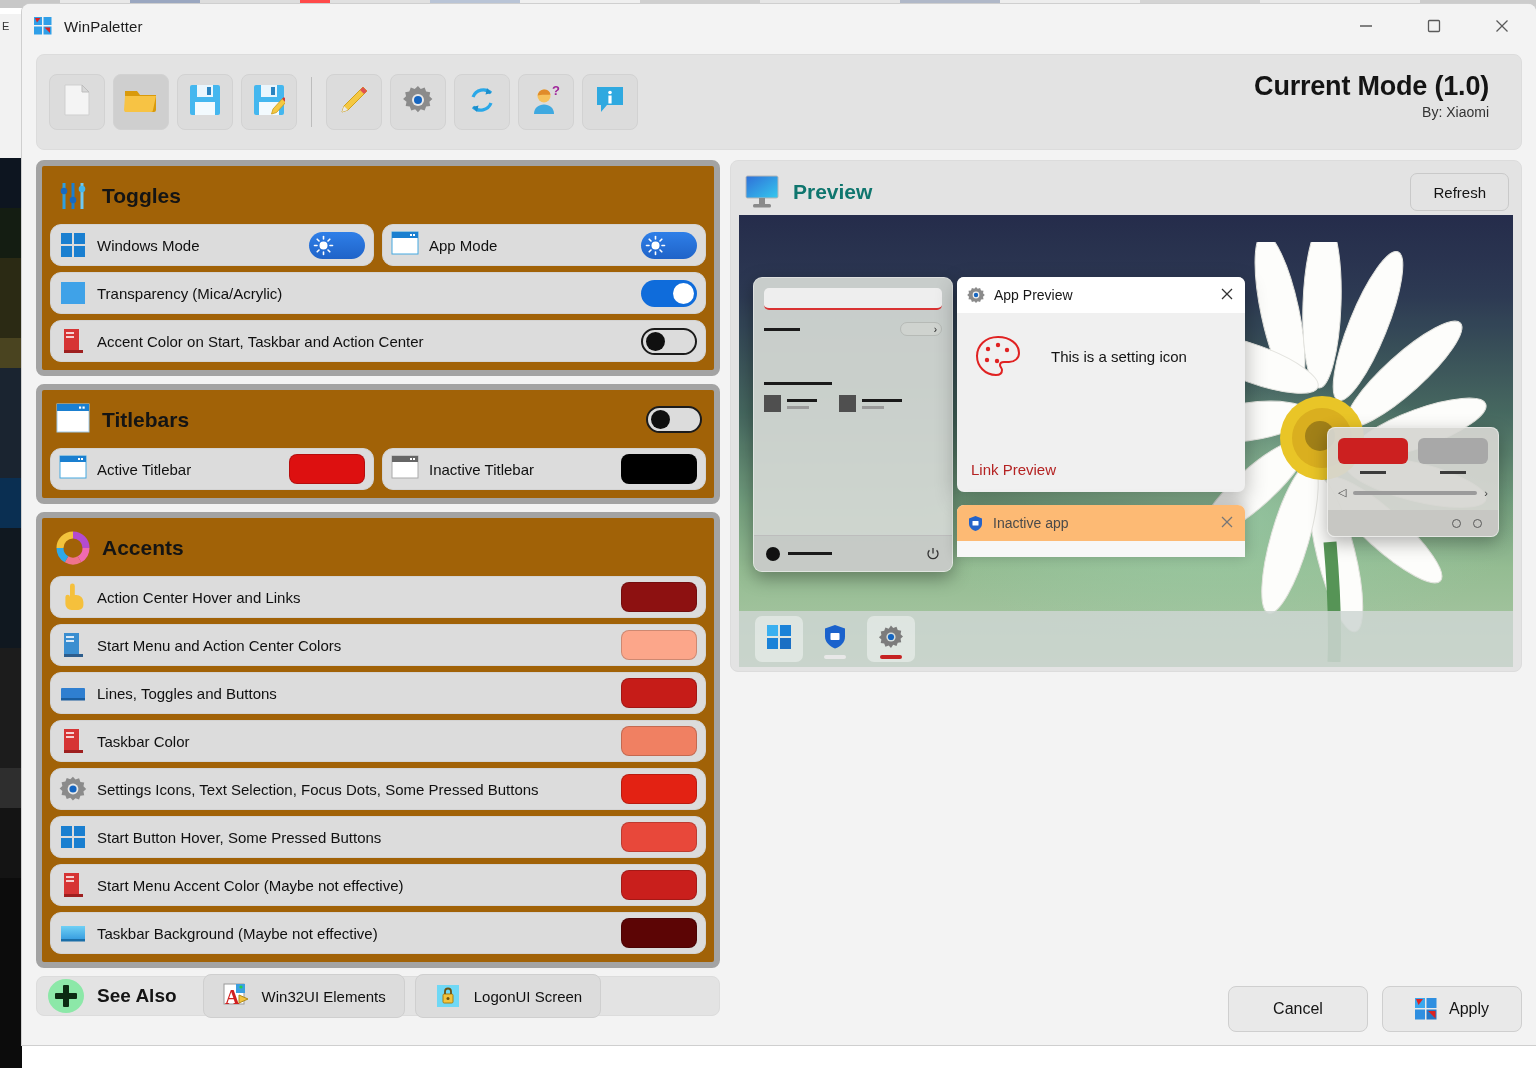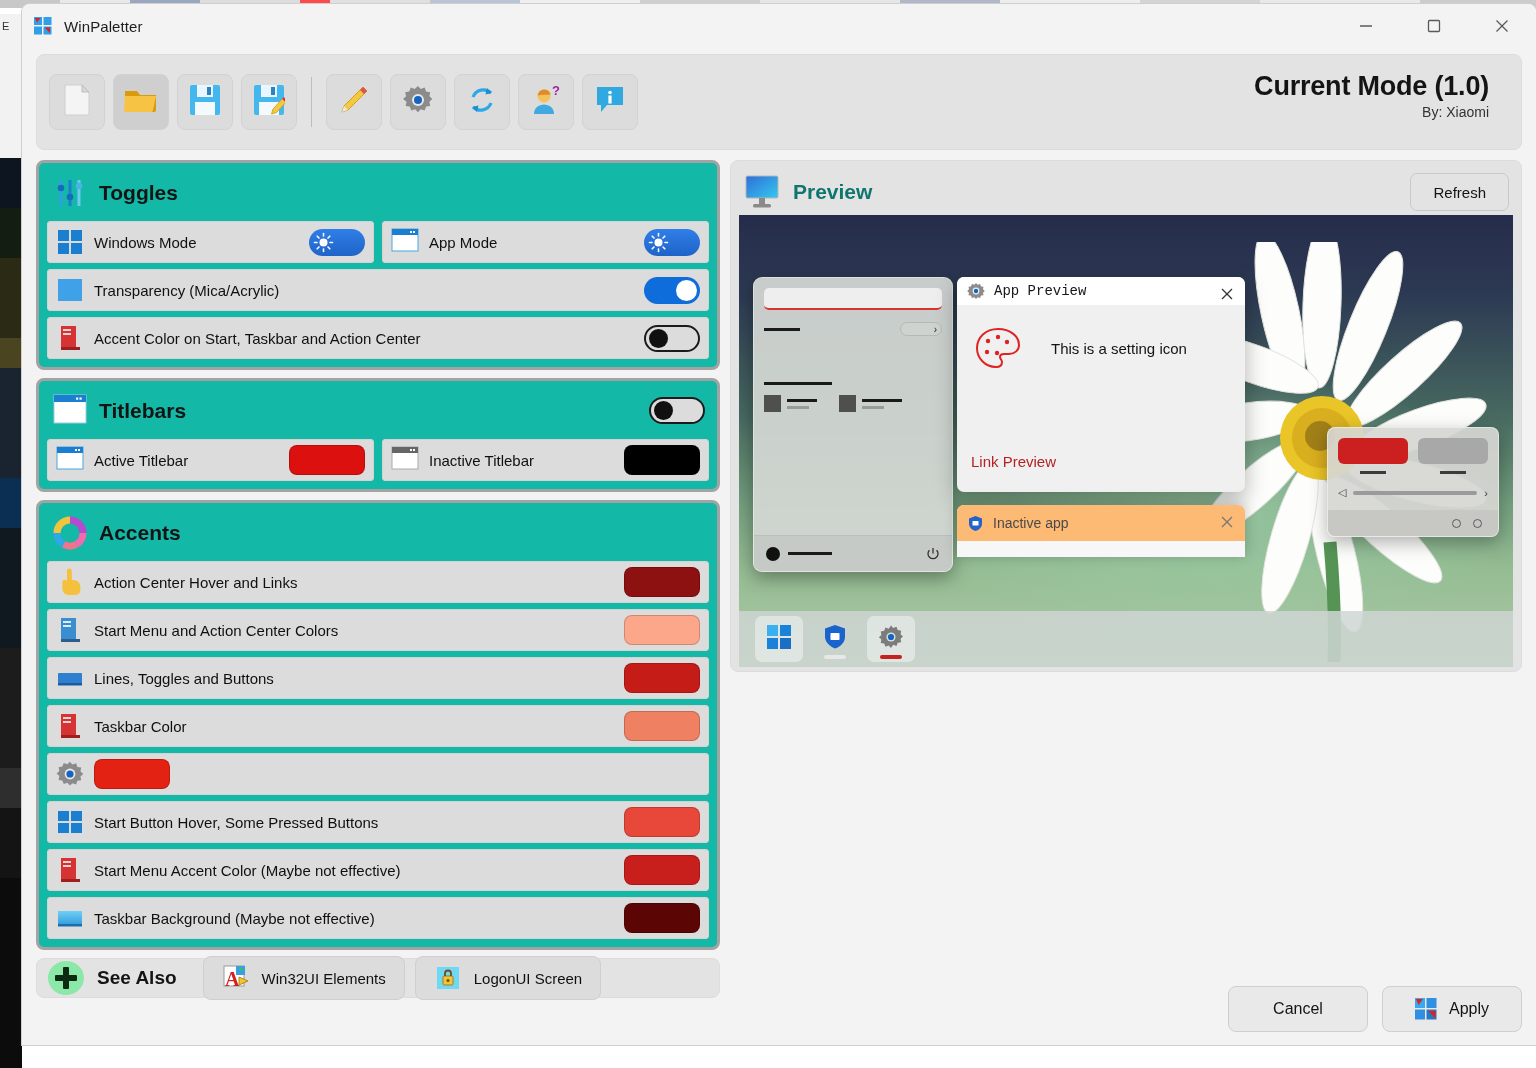--- a/index.html
+++ b/index.html
@@ -73,29 +73,29 @@
   .modeinfo { position:absolute; right:32px; top:16px; text-align:right; }
   .modeinfo .mode-title { font-size:27px; font-weight:bold; color:#141414; letter-spacing:-.2px; }
   .modeinfo .mode-author { font-size:14px; color:#333; margin-top:2px; }
 
   
   #content { display:flex; padding:10px 14px 0 14px; gap:10px; height:876px; }
   #left-col { width:684px; display:flex; flex-direction:column; gap:8px; }
   #right-col { flex:1; display:flex; flex-direction:column; }
 
   .card {
-    background:#14b8a6; border:3px solid #a3a3a3; border-radius:8px;
+    background:#a16207; border:6px solid #a3a3a3; border-radius:8px;
     padding:8px;
   }
   .card-head { display:flex; align-items:center; height:44px; padding-left:6px; position:relative; }
   .card-head .chead-icon { width:34px; height:34px; margin-right:12px; flex:0 0 34px; }
   .card-head .chead-title { font-size:21px; font-weight:bold; color:#141414; }
 
   .row {
-    background:#dcdcdc; border:1px solid #d3d3d3; border-radius:3px;
+    background:#dcdcdc; border:1px solid #d3d3d3; border-radius:11px;
     height:42px; display:flex; align-items:center; padding:0 8px; margin-top:6px;
   }
   .row .r-icon { width:28px; height:28px; flex:0 0 28px; margin-right:10px; }
   .row .r-label { font-size:15px; color:#101010; flex:1; white-space:nowrap; overflow:hidden; }
   .row-pair { display:flex; gap:8px; }
   .row-pair .row { flex:1; margin-top:6px; }
 
   
   .tgl { width:56px; height:27px; border-radius:14px; position:relative; flex:0 0 56px; }
   .tgl.on-blue { background:#0f6cdb; }
@@ -162,21 +162,21 @@
      display:flex; align-items:center; padding:0 12px; justify-content:space-between; }
   #start-menu .sm-foot .dot { width:14px; height:14px; border-radius:50%; background:#111; }
   #start-menu .sm-foot .nm { width:44px; height:3px; background:#1a1a1a; margin-left:8px; }
   #start-menu .sm-foot .pw { width:14px; height:14px; color:#333; }
 
   
   #app-preview {
     position:absolute; left:218px; top:62px; width:288px; height:215px;
     background:#f0f0f0; border-radius:7px; box-shadow:0 8px 22px rgba(0,0,0,.3); overflow:hidden;
   }
-  #app-preview .ap-title { height:28px; background:#ffffff; display:flex; align-items:center; padding:0 10px; position:relative;font-family:Liberation Mono, monospace; }
+  #app-preview .ap-title { height:36px; background:#ffffff; display:flex; align-items:center; padding:0 10px; position:relative; }
   #app-preview .ap-title .ap-ic { width:18px; height:18px; margin-right:9px; }
   #app-preview .ap-title .ap-tx { font-size:14px; color:#171717; }
   #app-preview .ap-title .ap-x { position:absolute; right:10px; top:9px; width:16px; height:16px; color:#444; font-size:15px; line-height:16px; }
   #app-preview .ap-body { position:relative; height:179px; }
   #app-preview .ap-setting { display:flex; align-items:center; padding:22px 0 0 18px; }
   #app-preview .ap-setting .pal { width:46px; height:42px; margin-right:30px; }
   #app-preview .ap-setting .ap-lbl { font-size:15px; color:#141414; }
   #app-preview .ap-link { position:absolute; left:14px; bottom:14px; font-size:15px; color:#b42222; }
 
   #inactive-app {
@@ -596,20 +596,21 @@
         </div>
 
         <div class="row">
           <span class="r-icon">
             <svg viewBox="0 0 28 28" width="28" height="28">
               <path d="M14 1.5 l2.7 2.9 3.8-1.3 1.4 3.8 4 .6-.8 4 2.9 2.7-2.9 2.7 .8 4-4 .6-1.4 3.8-3.8-1.3L14 26.5l-2.7-2.9-3.8 1.3-1.4-3.8-4-.6 .8-4L0 13.8l2.9-2.7-.8-4 4-.6 1.4-3.8 3.8 1.3z" fill="#8b8b8b" transform="translate(0.6,0.4) scale(0.95)"></path>
               <circle cx="14" cy="14" r="5.4" fill="#e8e8e8"></circle>
               <circle cx="14" cy="14" r="3.6" fill="#1565c0"></circle>
             </svg>
           </span>
+          <span class="r-label">Settings Icons, Text Selection, Focus Dots, Some Pressed Buttons</span>
           <span class="swatch" style="background:#e32213"></span>
         </div>
 
         <div class="row">
           <span class="r-icon">
             <svg viewBox="0 0 28 28" width="28" height="28">
               <rect x="2" y="3" width="11" height="10" fill="#1a7fd0"></rect>
               <rect x="15" y="3" width="11" height="10" fill="#1a7fd0"></rect>
               <rect x="2" y="15" width="11" height="10" fill="#1a7fd0"></rect>
               <rect x="15" y="15" width="11" height="10" fill="#1a7fd0"></rect>

